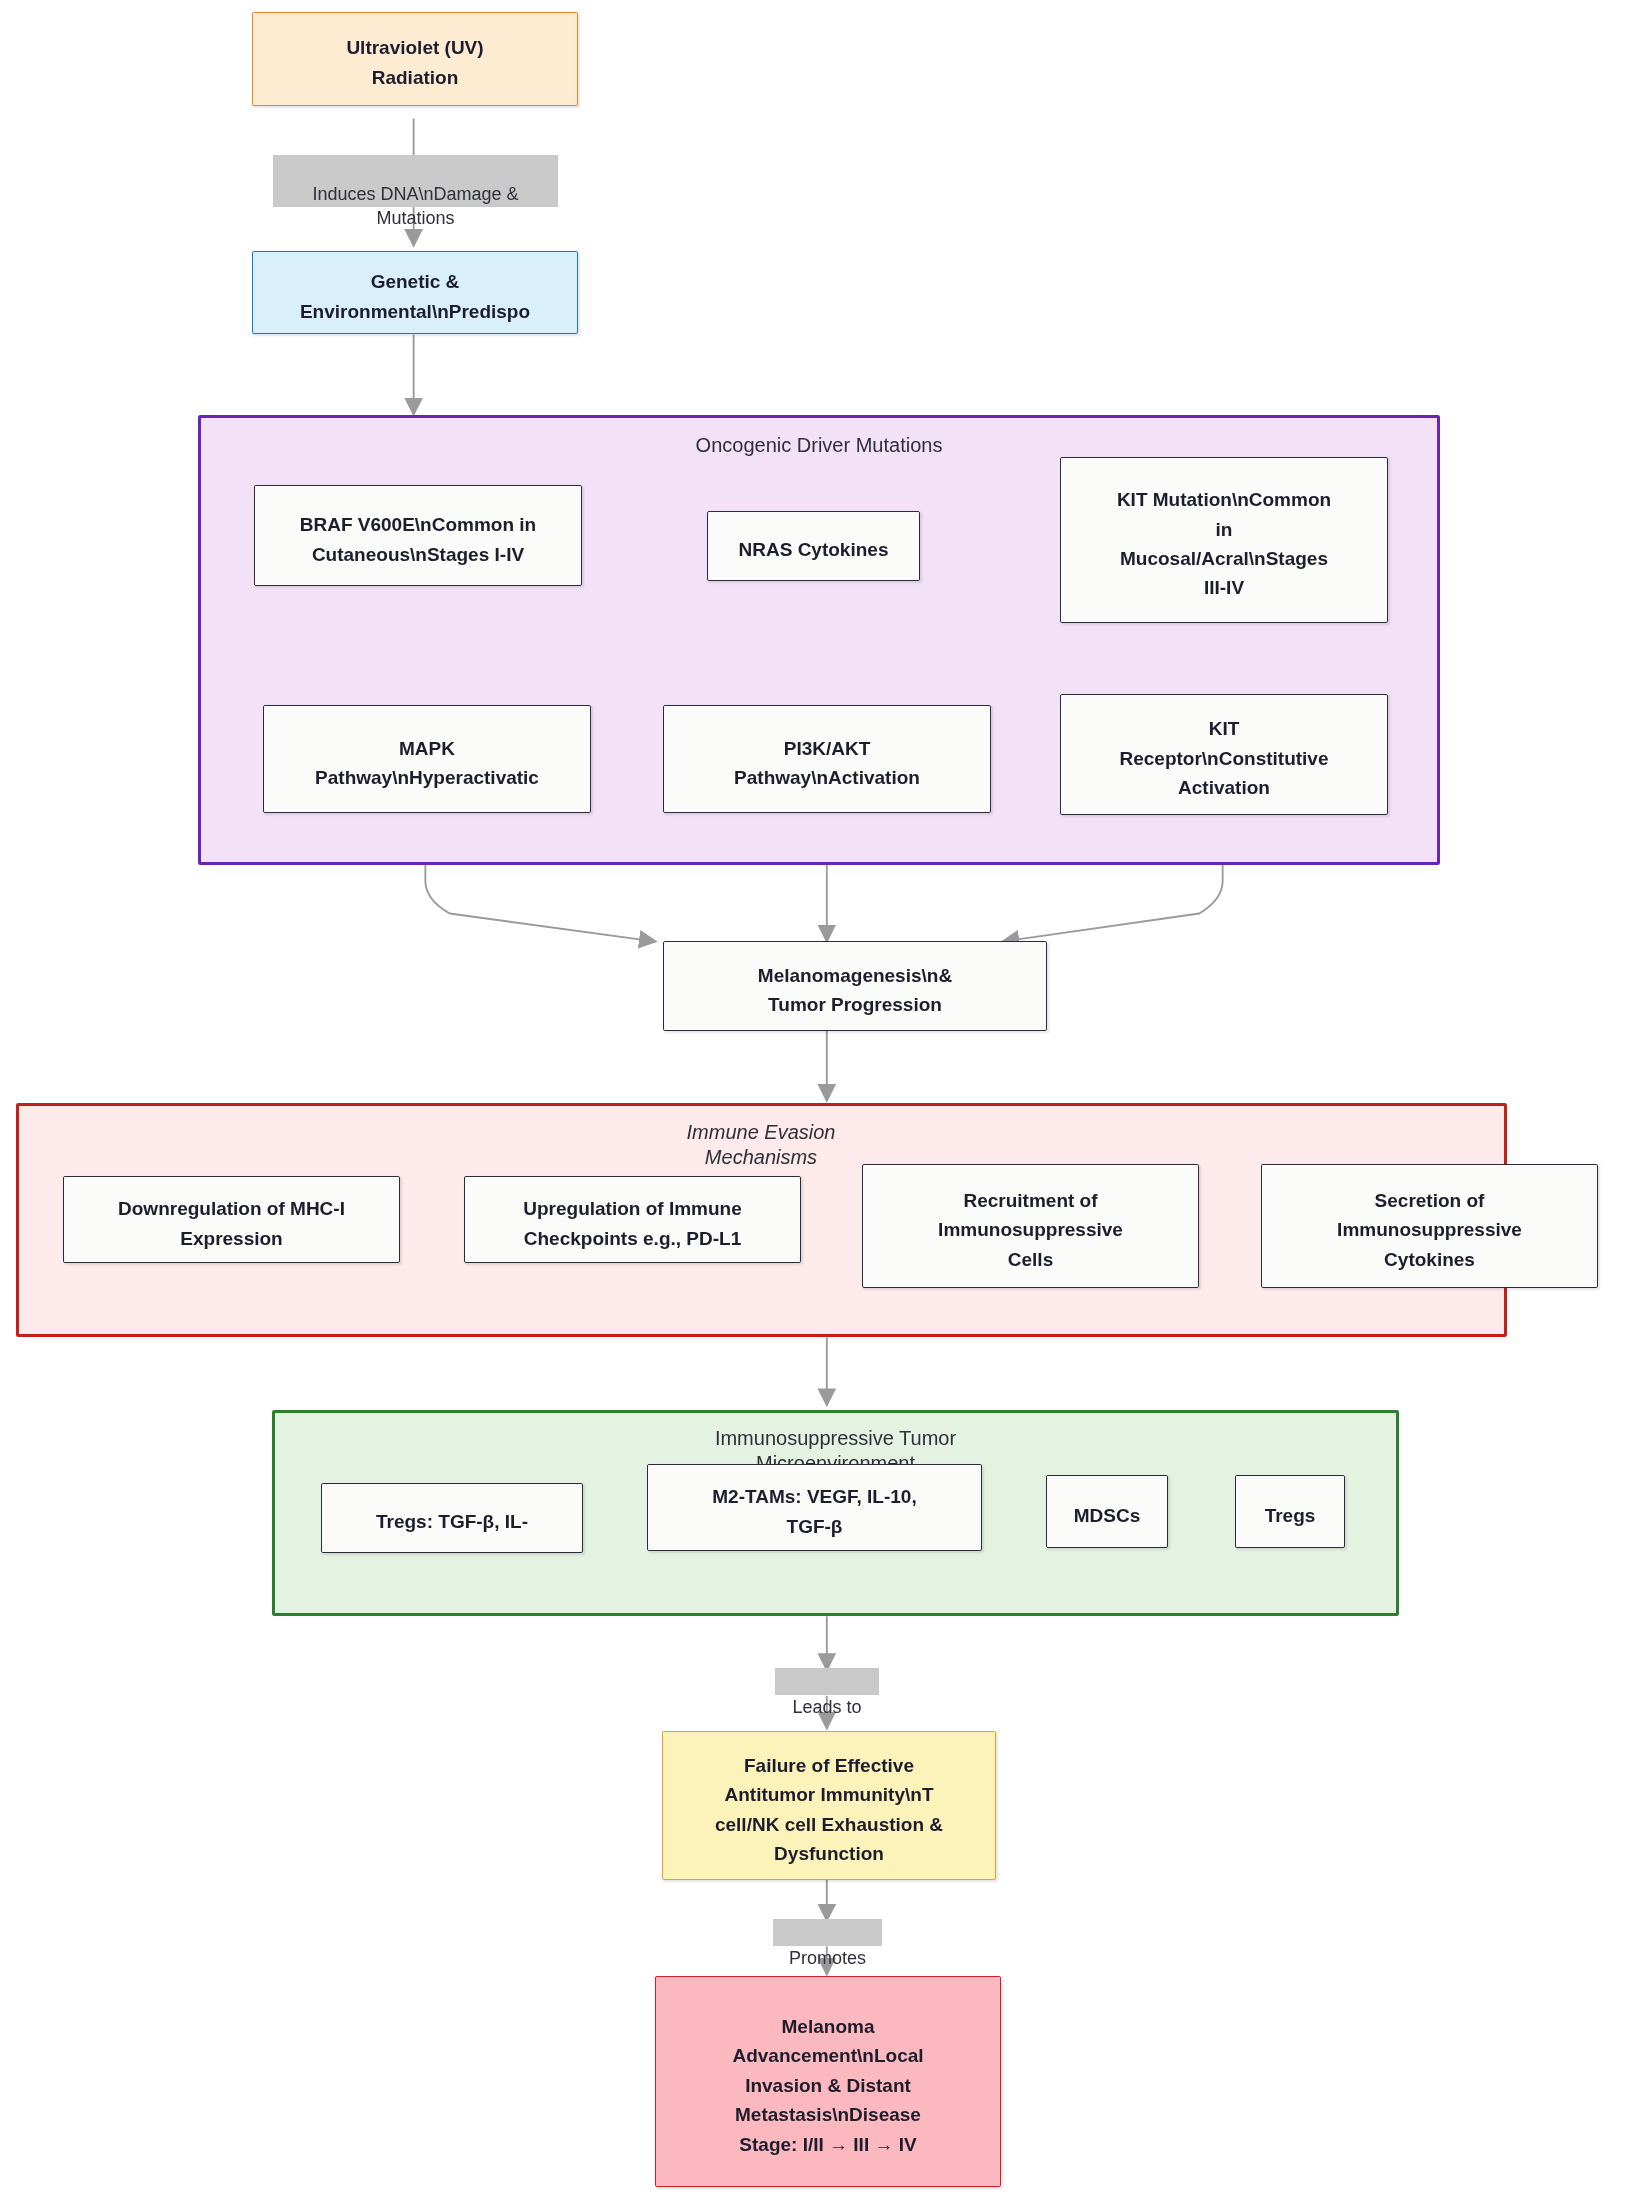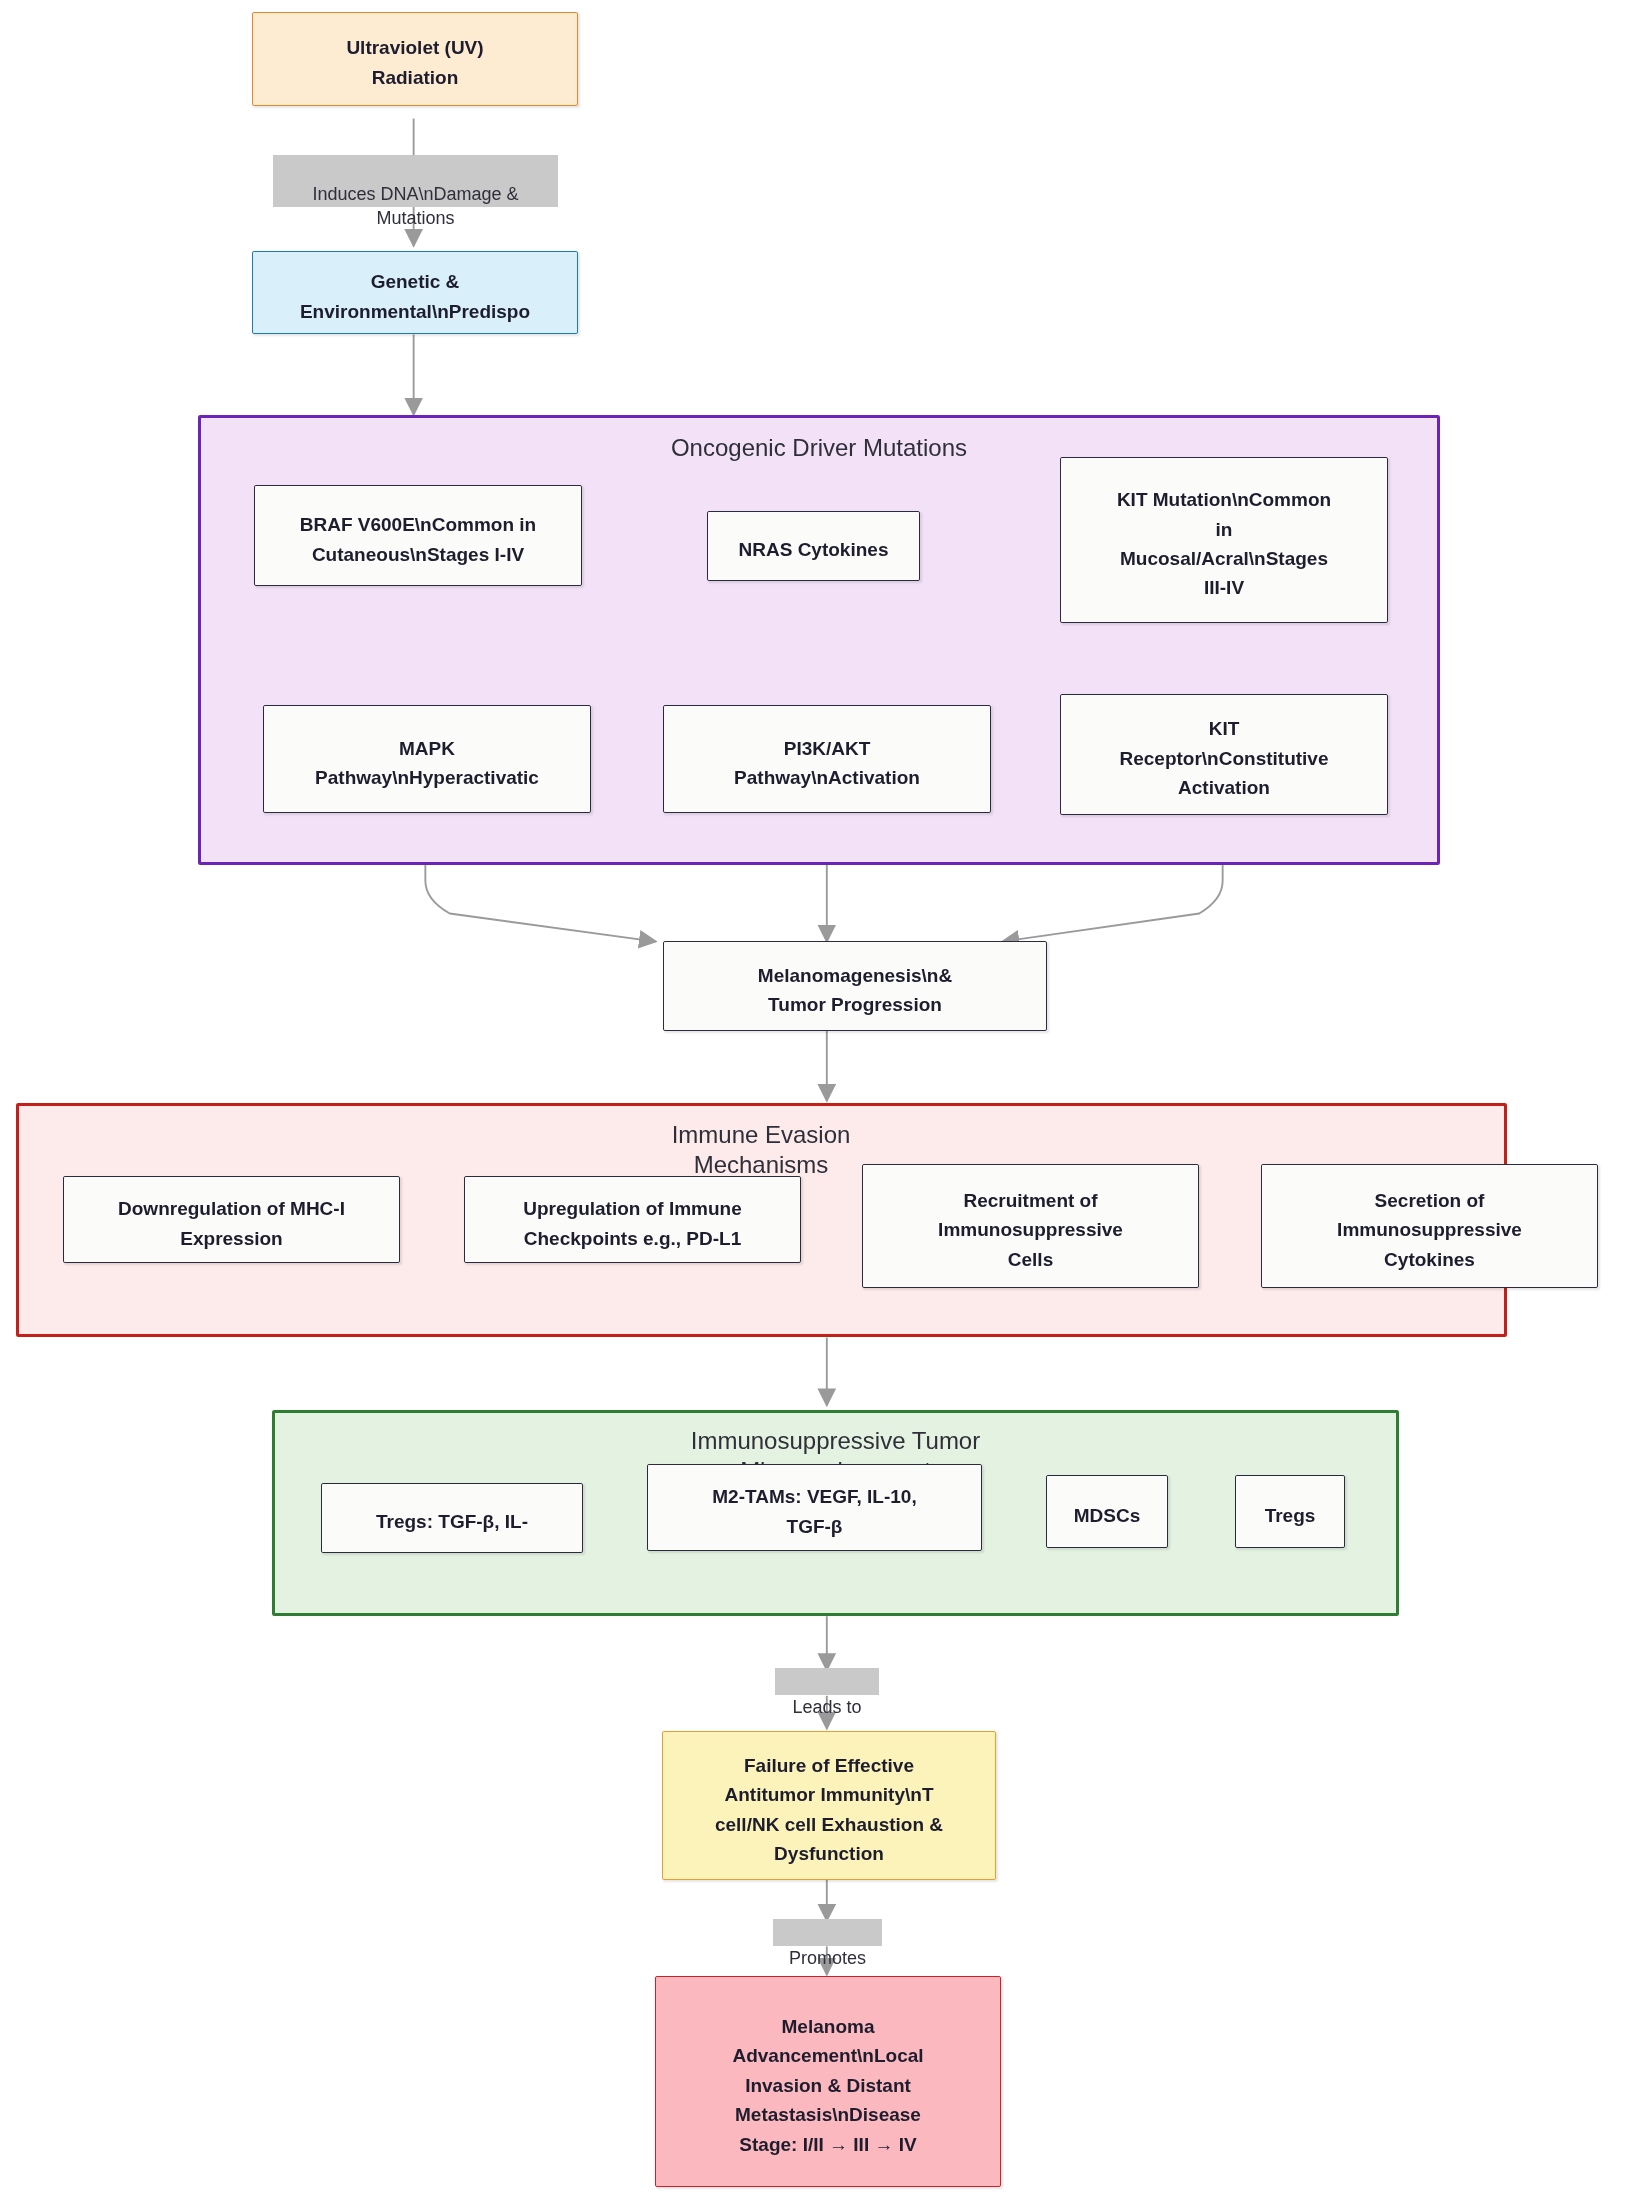--- a/index.html
+++ b/index.html
@@ -32,21 +32,21 @@
 
   .cluster{
     position:absolute;
     box-sizing:border-box;
     border-radius:2.3px;
   }
   .cluster .cluster-title{
     position:absolute;
     left:0;right:0;
     text-align:center;
-    font-size:24px;
+    font-size:20px;
     font-weight:400;
     color:#2f2f3a;
     line-height:1.25;
   }
   .cluster.purple{background:#f2e1f7;border:3.3px solid #6b24b8;}
   .cluster.pink{background:#fdeaea;border:3.3px solid #c3201a;}
   .cluster.green{background:#e4f2e1;border:3.3px solid #2e7d32;}
 
   .edge-label{
     position:absolute;
@@ -143,21 +143,21 @@
   </div>
 
   <div class="node wrap" style="left:1060px;top:694px;width:328px;height:121px;">
     <span>KIT<br>Receptor\nConstitutive<br>Activation</span>
   </div>
 
   <div class="node wrap" style="left:663px;top:941px;width:384px;height:90px;">
     <span>Melanomagenesis\n&amp;<br>Tumor Progression</span>
   </div>
 
-  <div class="cluster pink" style="left:15.5px;top:1103px;width:1491px;height:234px;">
+  <div class="cluster pink" style="left:15.5px;top:1103px;width:1491px;height:234px;font-style:italic;">
     <div class="cluster-title" style="top:14px;">
       <span>Immune Evasion<br>Mechanisms</span>
     </div>
   </div>
 
   <div class="node wrap" style="left:63px;top:1176px;width:337px;height:87px;">
     <span>Downregulation of MHC-I<br>Expression</span>
   </div>
 
   <div class="node wrap" style="left:464px;top:1176px;width:337px;height:87px;">

